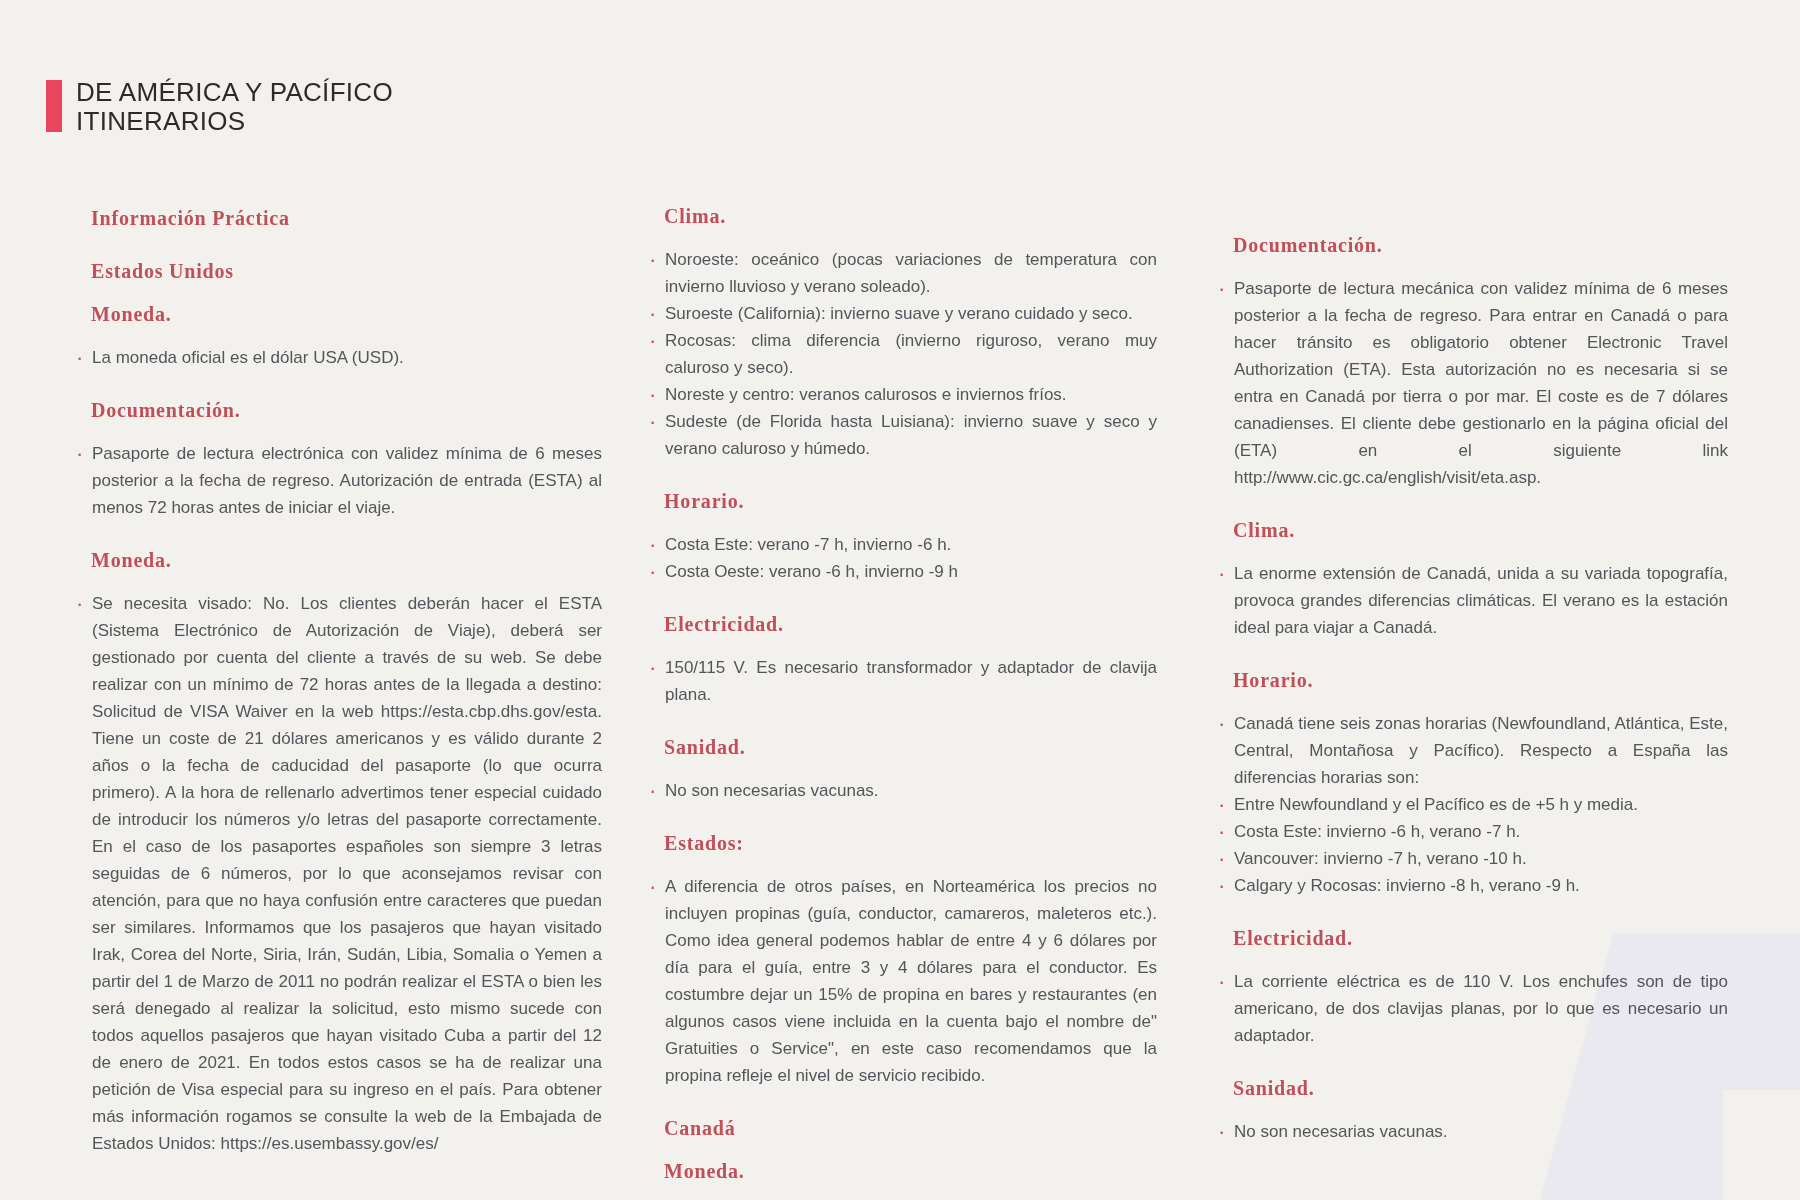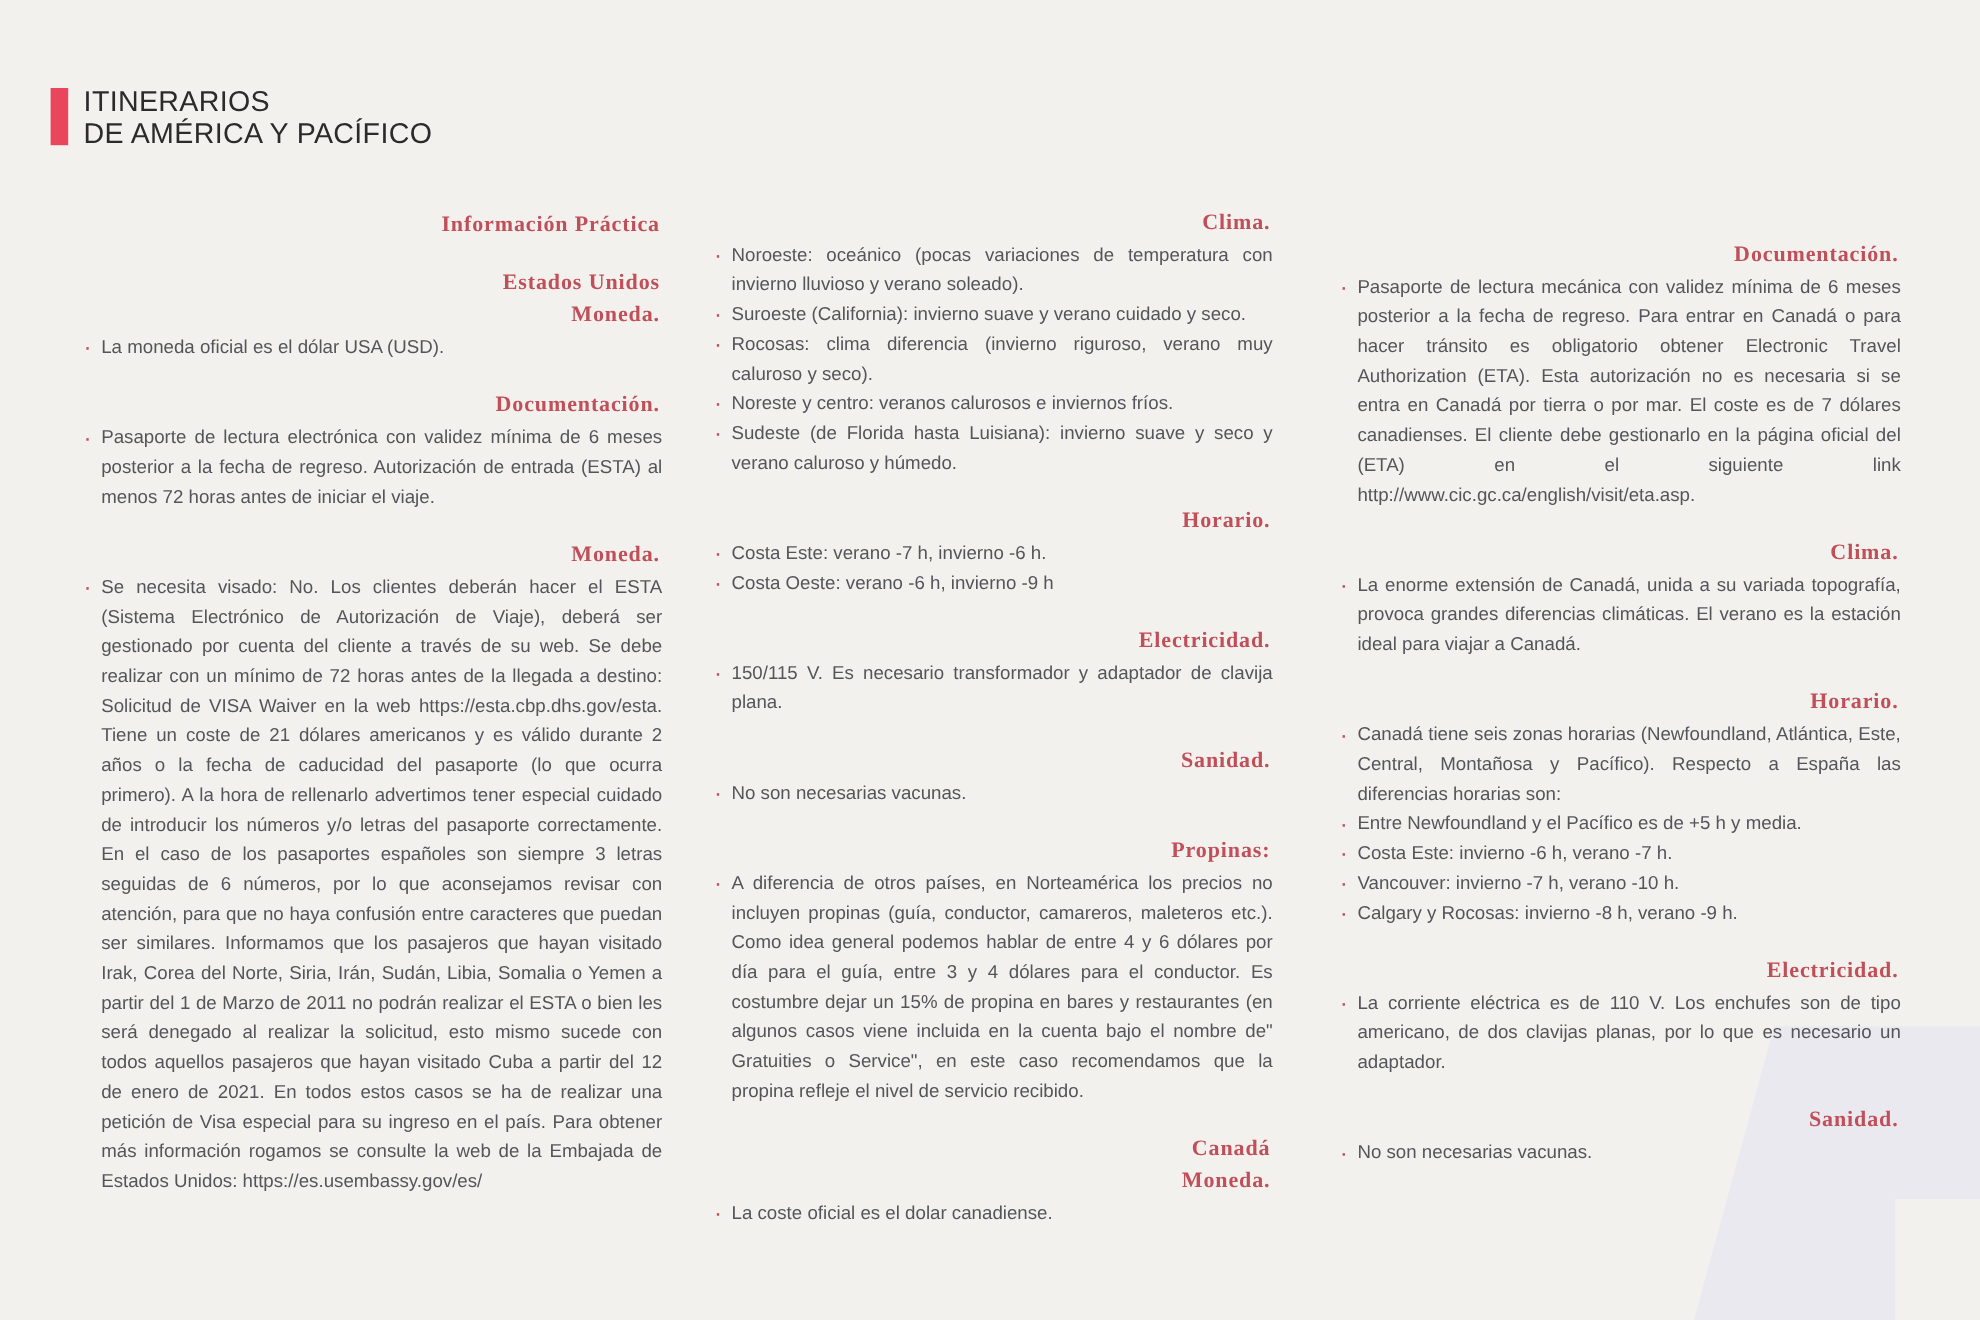--- a/index.html
+++ b/index.html
@@ -41,27 +41,26 @@
     color: var(--title-text);
     letter-spacing: 0.3px;
   }
   .title-line { display: block; }
   .column { position: absolute; }
   .col-1 { left: 75px;   top: 189px; width: 527px; }
   .col-2 { left: 648px;  top: 187px; width: 509px; }
   .col-3 { left: 1217px; top: 216px; width: 511px; }
   .section { margin: 0 0 26px 0; }
   .section-heading {
-    margin: 2px; padding: 0;
+    margin: 16px; padding: 0;
     font-family: "Liberation Serif", serif;
     font-weight: bold;
     font-size: 20px; line-height: 27px;
     letter-spacing: 0.8px;
     color: var(--heading);
-    text-align: right;
   }
   .bullet-list { margin: 0; padding: 0; list-style: none; }
   .bullet-item { position: relative; padding-left: 17px; }
   .dot {
     position: absolute; left: 1px; top: 0;
     color: var(--heading);
     font-size: 22px; line-height: 27px;
   }
   .item-text {
     display: block;
@@ -72,22 +71,22 @@
 </style>
 </head>
 <body>
 
 <div class="page">
   <div class="watermark"></div>
 
   <header class="title-block">
     <div class="title-bar"></div>
     <h1 class="page-title">
+      <span class="title-line">DE AMÉRICA Y PACÍFICO</span>
       <span class="title-line">ITINERARIOS</span>
-      <span class="title-line">DE AMÉRICA Y PACÍFICO</span>
     </h1>
   </header>
 
   <main>
     <div class="column col-1">
         <section class="section">
           <h3 class="section-heading">Información Práctica</h3>
         </section>
         <section class="section">
           <h3 class="section-heading">Estados Unidos</h3>
@@ -169,21 +168,21 @@
         <section class="section">
           <h3 class="section-heading">Sanidad.</h3>
           <ul class="bullet-list">
             <li class="bullet-item">
               <span class="dot">·</span>
               <span class="item-text">No son necesarias vacunas.</span>
             </li>
           </ul>
         </section>
         <section class="section">
-          <h3 class="section-heading">Propinas:</h3>
+          <h3 class="section-heading">Estados:</h3>
           <ul class="bullet-list">
             <li class="bullet-item">
               <span class="dot">·</span>
               <span class="item-text">A diferencia de otros países, en Norteamérica los precios no incluyen propinas (guía, conductor, camareros, maleteros etc.). Como idea general podemos hablar de entre 4 y 6 dólares por día para el guía, entre 3 y 4 dólares para el conductor. Es costumbre dejar un 15% de propina en bares y restaurantes (en algunos casos viene incluida en la cuenta bajo el nombre de" Gratuities o Service", en este caso recomendamos que la propina refleje el nivel de servicio recibido.</span>
             </li>
           </ul>
         </section>
         <section class="section">
           <h3 class="section-heading">Canadá</h3>
           <h3 class="section-heading">Moneda.</h3>

